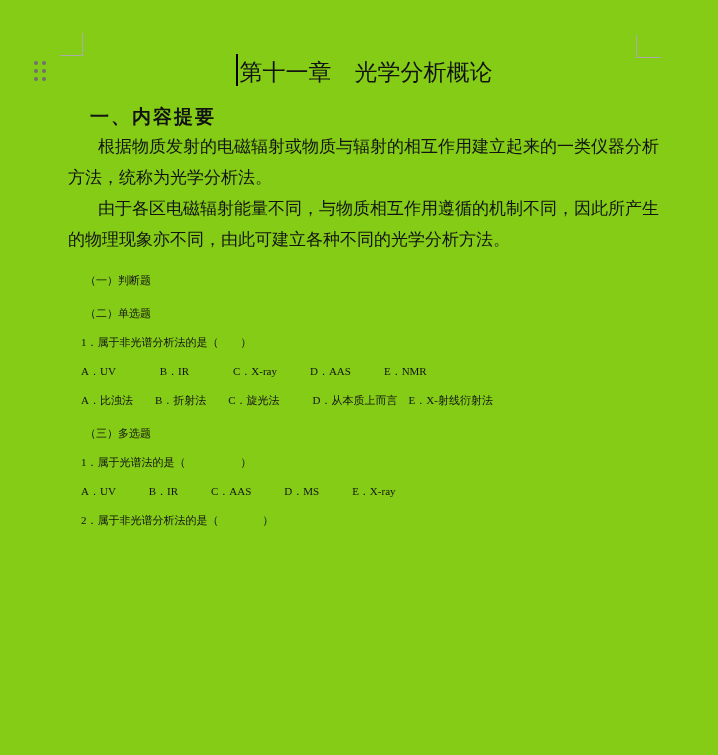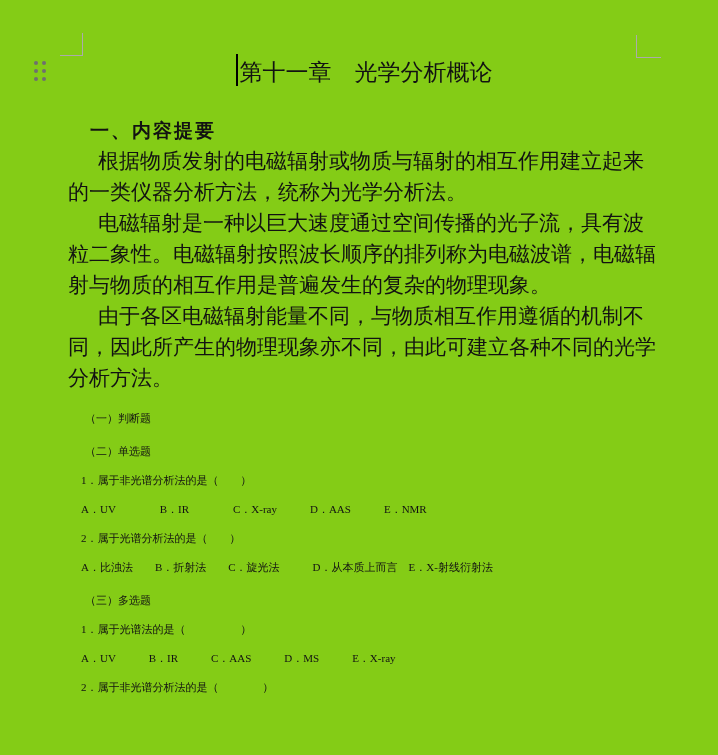--- a/index.html
+++ b/index.html
@@ -25,25 +25,25 @@
     font-family:"Liberation Serif","DejaVu Serif",serif;
     font-size:23px;font-weight:500;white-space:nowrap;
   }
   .cursor{display:inline-block;width:2px;height:32px;background:#000;
     vertical-align:-6px;margin-right:2px;}
   .sec-heading{
     font-family:"Liberation Serif","DejaVu Serif",serif;
     font-weight:bold;font-size:19px;line-height:24px;letter-spacing:2px;
     margin:0;padding-left:22px;
   }
-  .h-summary{margin-top:26px;}
+  .h-summary{margin-top:12px;}
   .h-exercises{margin-top:24px;}
   .summary-block{margin-top:2px;}
   .body-para{
-    margin:0;font-size:21px;line-height:31px;text-indent:30px;
+    margin:0;font-size:17px;line-height:31px;text-indent:30px;
     font-family:"Liberation Sans","DejaVu Sans",sans-serif;
   }
   .ex-line{
     font-size:11px;line-height:29px;margin:0;padding-left:13px;
     font-family:"Liberation Serif","DejaVu Serif",serif;white-space:pre;
   }
   .ex-section{padding-left:17px;}
   .ex-first{margin-top:11px;}
   .ex-gap{margin-top:4px;}
 </style>
@@ -67,31 +67,29 @@
   <div class="content">
 
     <div class="title-line">
       <span class="cursor"></span><span>第十一章　光学分析概论</span>
     </div>
 
     <h2 class="sec-heading h-summary">一、内容提要</h2>
 
     <div class="summary-block">
       <p class="body-para">根据物质发射的电磁辐射或物质与辐射的相互作用建立起来的一类仪器分析方法，统称为光学分析法。</p>
-      <p class="body-para">电磁辐射是一种以巨大速度通过空间传播的光子流，具有波粒二象性。电磁辐射按照波长顺序的排列称为电磁波谱，电磁辐射与物质的相互作用是普遍发生的复杂的物理现象。</p>
       <p class="body-para">由于各区电磁辐射能量不同，与物质相互作用遵循的机制不同，因此所产生的物理现象亦不同，由此可建立各种不同的光学分析方法。</p>
     </div>
 
 
     <div class="ex-line ex-section ex-first">（一）判断题</div>
 
     <div class="ex-line ex-section ex-gap">（二）单选题</div>
     <div class="ex-line">1．属于非光谱分析法的是（　　）</div>
     <div class="ex-line">A．UV　　　　B．IR　　　　C．X-ray　　　D．AAS　　　E．NMR</div>
-    <div class="ex-line">2．属于光谱分析法的是（　　）</div>
     <div class="ex-line">A．比浊法　　B．折射法　　C．旋光法　　　D．从本质上而言　E．X-射线衍射法</div>
 
     <div class="ex-line ex-section ex-gap">（三）多选题</div>
     <div class="ex-line">1．属于光谱法的是（　　　　　）</div>
     <div class="ex-line">A．UV　　　B．IR　　　C．AAS　　　D．MS　　　E．X-ray</div>
     <div class="ex-line">2．属于非光谱分析法的是（　　　　）</div>
 
   </div>
 </div>
 

